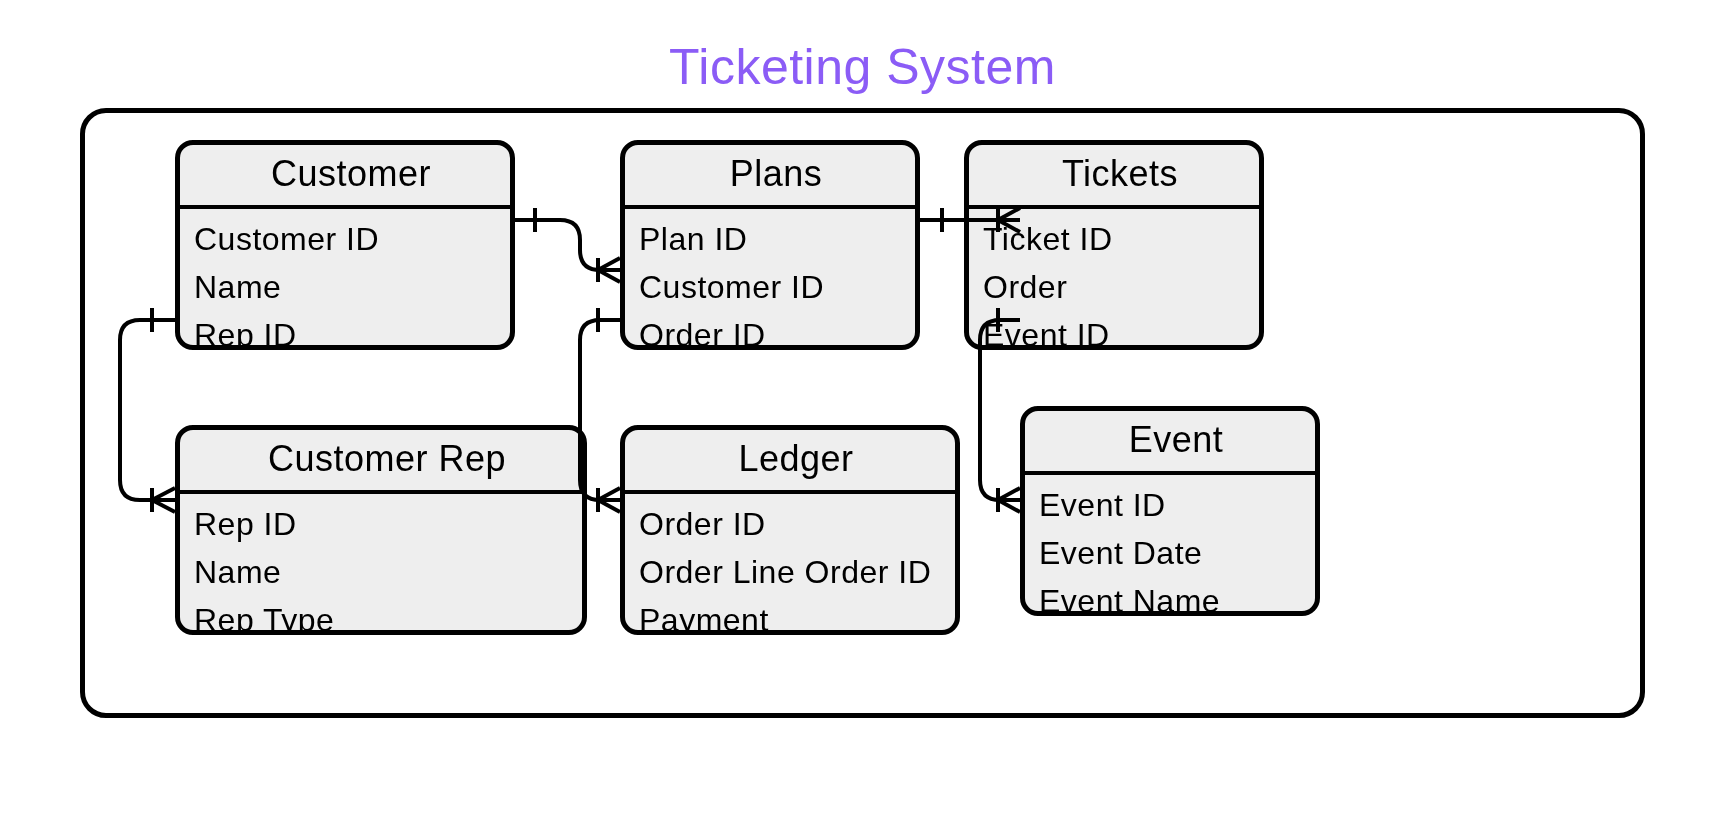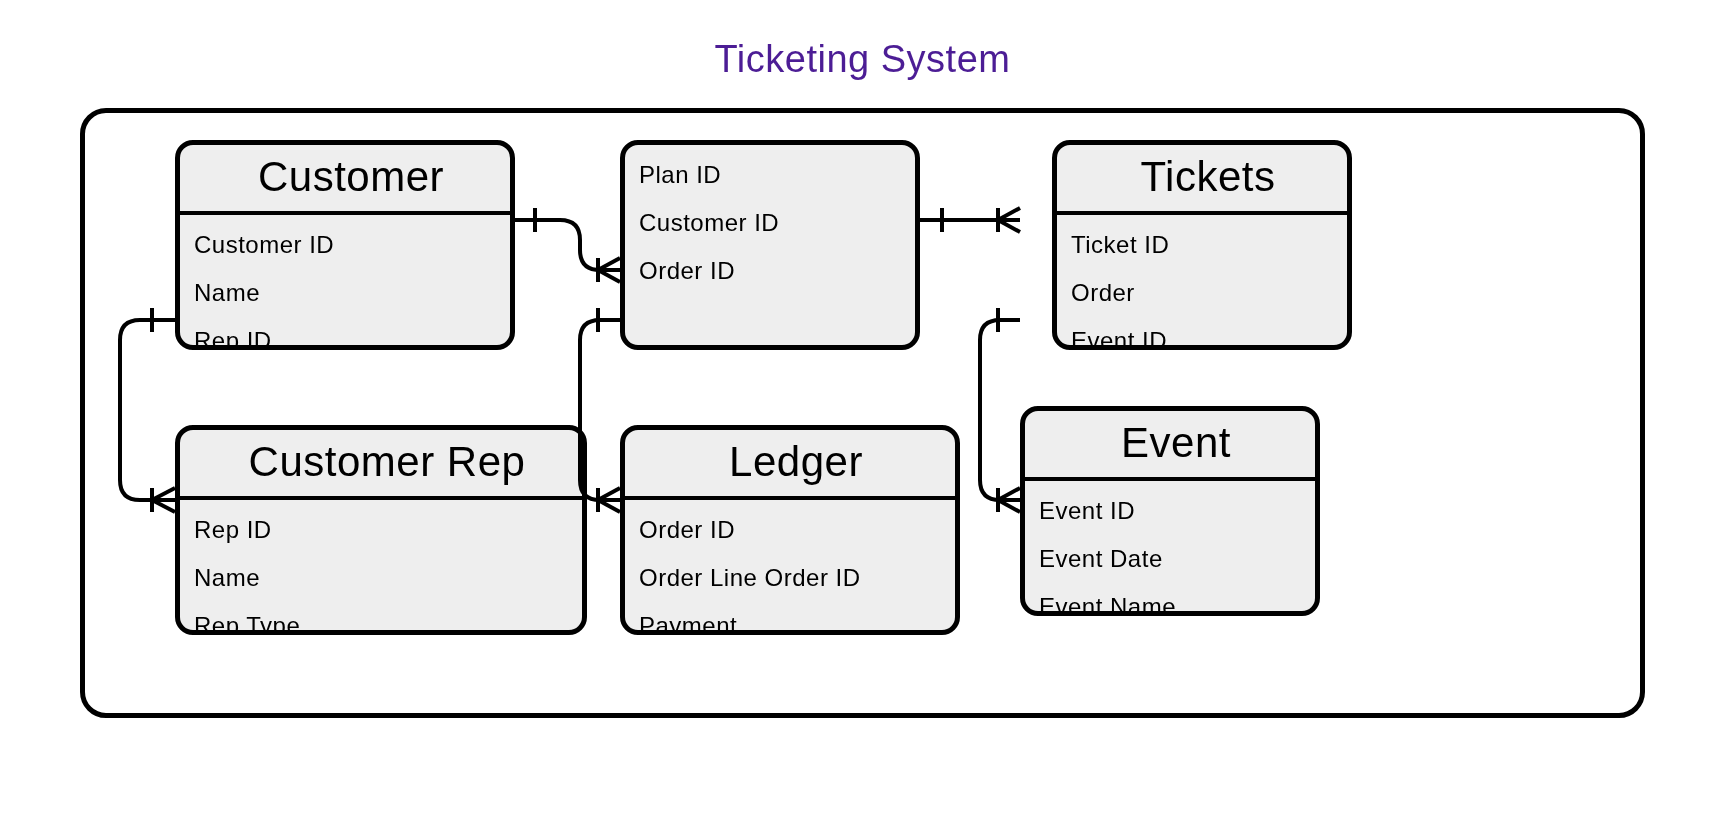--- a/index.html
+++ b/index.html
@@ -14,22 +14,22 @@
     position: relative;
     width: 1725px;
     height: 838px;
   }
   .title {
     position: absolute;
     top: 38px;
     left: 0;
     width: 100%;
     text-align: center;
-    font-size: 38px;
-    color: #4c1d95;
+    font-size: 50px;
+    color: #8b5cf6;
   }
   .system-box {
     position: absolute;
     left: 80px;
     top: 108px;
     width: 1565px;
     height: 610px;
     border: 5px solid #000;
     border-radius: 26px;
     box-sizing: border-box;
@@ -37,29 +37,29 @@
   .entity {
     position: absolute;
     background: #eeeeee;
     border: 5px solid #000;
     border-radius: 18px;
     box-sizing: border-box;
     overflow: hidden;
   }
   .entity .header {
     text-align: center;
-    font-size: 42px;
+    font-size: 36px;
     padding: 8px 0 10px 12px;
     border-bottom: 4px solid #000;
   }
   .entity .attrs {
     padding: 6px 0 0 14px;
   }
   .entity .attrs div {
-    font-size: 24px;
+    font-size: 32px;
     line-height: 48px;
     white-space: nowrap;
   }
   svg.connectors {
     position: absolute;
     left: 0;
     top: 0;
     width: 1725px;
     height: 838px;
     pointer-events: none;
@@ -91,37 +91,38 @@
   <div class="entity" style="left:175px; top:425px; width:412px; height:210px;">
     <div class="header">Customer Rep</div>
     <div class="attrs">
       <div>Rep ID</div>
       <div>Name</div>
       <div>Rep Type</div>
     </div>
   </div>
 
   <div class="entity" style="left:620px; top:140px; width:300px; height:210px;">
+    <div class="header">Plans</div>
     <div class="attrs">
       <div>Plan ID</div>
       <div>Customer ID</div>
       <div>Order ID</div>
     </div>
   </div>
 
   <div class="entity" style="left:620px; top:425px; width:340px; height:210px;">
     <div class="header">Ledger</div>
     <div class="attrs">
       <div>Order ID</div>
       <div>Order Line Order ID</div>
       <div>Payment</div>
     </div>
   </div>
 
-  <div class="entity" style="left:1052px; top:140px; width:300px; height:210px;">
+  <div class="entity" style="left:964px; top:140px; width:300px; height:210px;">
     <div class="header">Tickets</div>
     <div class="attrs">
       <div>Ticket ID</div>
       <div>Order</div>
       <div>Event ID</div>
     </div>
   </div>
 
   <div class="entity" style="left:1020px; top:406px; width:300px; height:210px;">
     <div class="header">Event</div>

